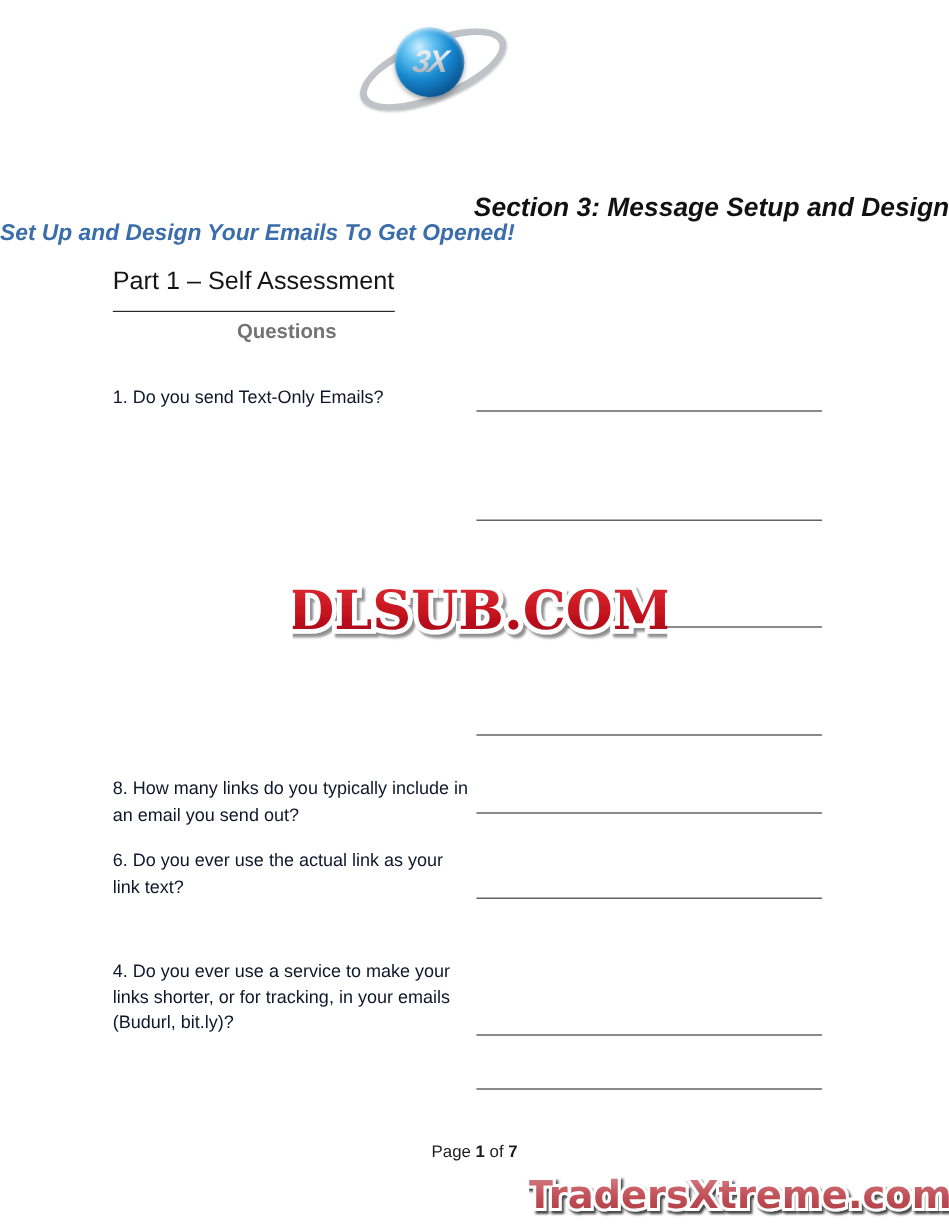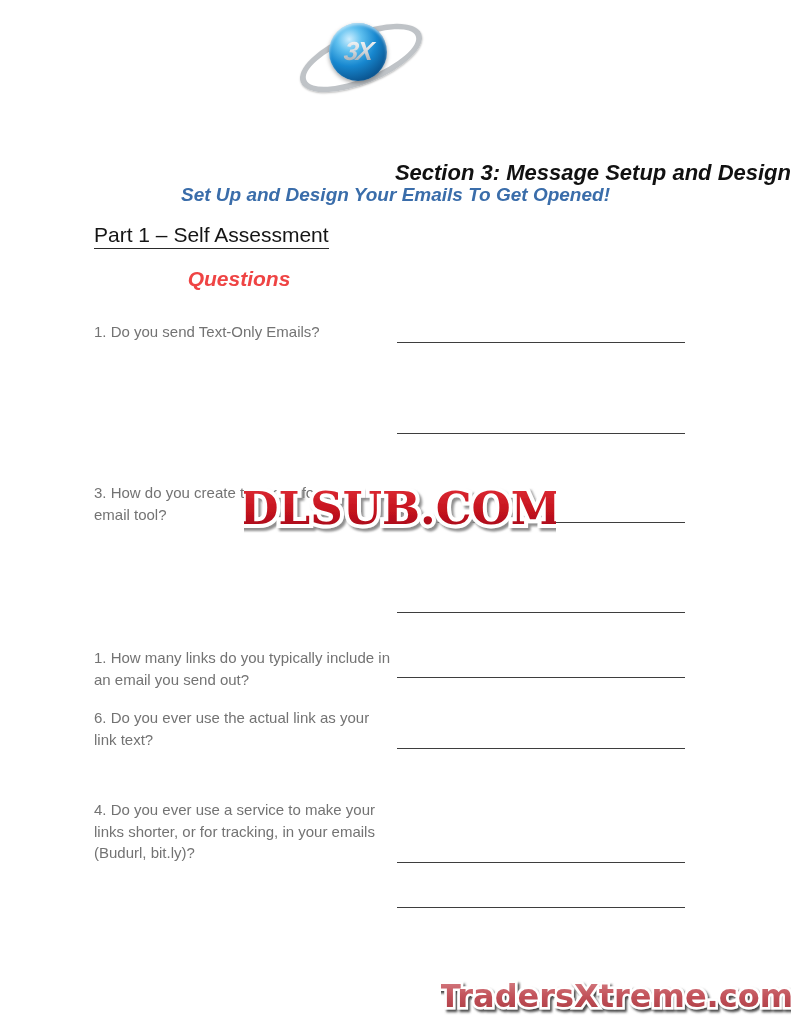--- a/index.html
+++ b/index.html
@@ -43,37 +43,37 @@
     font-size:45px; font-weight:bold; letter-spacing:-1px; line-height:50px;
     background:linear-gradient(180deg,#2e2e2e 15%, #463737 55%, #8d6165 90%);
     -webkit-background-clip:text; background-clip:text; -webkit-text-fill-color:transparent;
   }
 
   
   .doc-title   { position:absolute; left:0; top:103px; width:100%; text-align:center;
                  font-size:30px; font-weight:bold; color:#000; }
   .doc-subtitle{ position:absolute; left:0; top:148px; width:100%; text-align:right;
                  font-size:22px; font-weight:bold; font-style:italic; color:#111;margin-top:12px; }
-  .doc-tagline { position:absolute; left:0; top:184px; width:100%; text-align:center;
+  .doc-tagline { position:absolute; left:0; top:184px; width:100%; text-align:left;
                  font-size:19px; font-weight:bold; font-style:italic; color:#3a6daa; }
 
   .part-heading {
     position:absolute; left:94px; top:223px;
     font-size:21px; color:#151515;
-    border-bottom:1.5px solid #2a2a2a; padding-bottom:1px;
+    border-bottom:1.5px solid #2a2a2a; padding-bottom:12px;
   }
 
-  .col-head { position:absolute; top:267px; font-size:21px; font-weight:bold; font-style:italic; color:#ef4444; }
+  .col-head { position:absolute; top:267px; font-size:17px; font-weight:bold; color:#737373; }
   .col-head.q { left:94px;  width:290px; text-align:center; }
   .col-head.a { left:394px; width:290px; text-align:center; }
 
   
   .question {
     position:absolute; left:94px; width:298px;
-    font-size:15px; line-height:21.5px; color:#737373;
+    font-size:15px; line-height:21.5px; color:#0f172a;
   }
   .q1 { top:321px; } .q2 { top:391px; } .q3 { top:482px; } .q4 { top:576px; }
   .q5 { top:647px; } .q6 { top:707px; } .q7 { top:799px; }
 
   .ansline { position:absolute; left:397px; width:288px; height:0;
              border-bottom:1.6px solid #3e3e3e; }
   .l1 { top:342px; } .l2 { top:433px; } .l3 { top:522px; } .l4 { top:612px; }
   .l5 { top:677px; } .l6 { top:748px; } .l7 { top:862px; } .l8 { top:907px; }
 
   
@@ -98,22 +98,21 @@
 
 
   <div class="doc-subtitle">Section 3: Message Setup and Design</div>
   <div class="doc-tagline">Set Up and Design Your Emails To Get Opened!</div>
 
   <div class="part-heading">Part 1 – Self Assessment</div>
 
   <div class="col-head q">Questions</div>
 
   <div class="question q1">1. Do you send Text-Only Emails?</div>
-  <div class="question q3">3. How do you create the code for our free email tool?</div>
-  <div class="question q5">1. How many links do you typically include in an email you send out?</div>
+  <div class="question q5">8. How many links do you typically include in an email you send out?</div>
   <div class="question q6">6. Do you ever use the actual link as your link text?</div>
   <div class="question q7">4. Do you ever use a service to make your links shorter, or for tracking, in your emails (Budurl, bit.ly)?</div>
 
   <div class="ansline l1"></div>
   <div class="ansline l2"></div>
   <div class="ansline l3"></div>
   <div class="ansline l4"></div>
   <div class="ansline l5"></div>
   <div class="ansline l6"></div>
   <div class="ansline l7"></div>
@@ -128,20 +127,21 @@
           <stop offset="1" stop-color="#9d0d16"></stop>
         </linearGradient>
         <filter id="dlshadow" x="-20%" y="-20%" width="140%" height="140%">
           <feDropShadow dx="2.5" dy="3" stdDeviation="1" flood-color="#8f8f8f"></feDropShadow>
         </filter>
       </defs>
       <text x="156" y="48" text-anchor="middle" font-family="DejaVu Serif, serif" font-weight="bold" font-size="45" fill="url(#redgrad)" stroke="#ffffff" stroke-width="8" style="paint-order:stroke" filter="url(#dlshadow)">DLSUB.COM</text>
     </svg>
   </div>
 
+  <div class="page-label"><span>Page </span><b>1</b><span> of </span><b>7</b></div>
 
   <div class="traders-wrap">
     <svg width="350" height="50" viewBox="0 0 350 50">
       <defs>
         <linearGradient id="salmon" x1="0" y1="0" x2="0" y2="1">
           <stop offset="0" stop-color="#d8858a"></stop>
           <stop offset="0.5" stop-color="#c2525a"></stop>
           <stop offset="1" stop-color="#a93840"></stop>
         </linearGradient>
         <filter id="trshadow" x="-20%" y="-20%" width="140%" height="140%">

